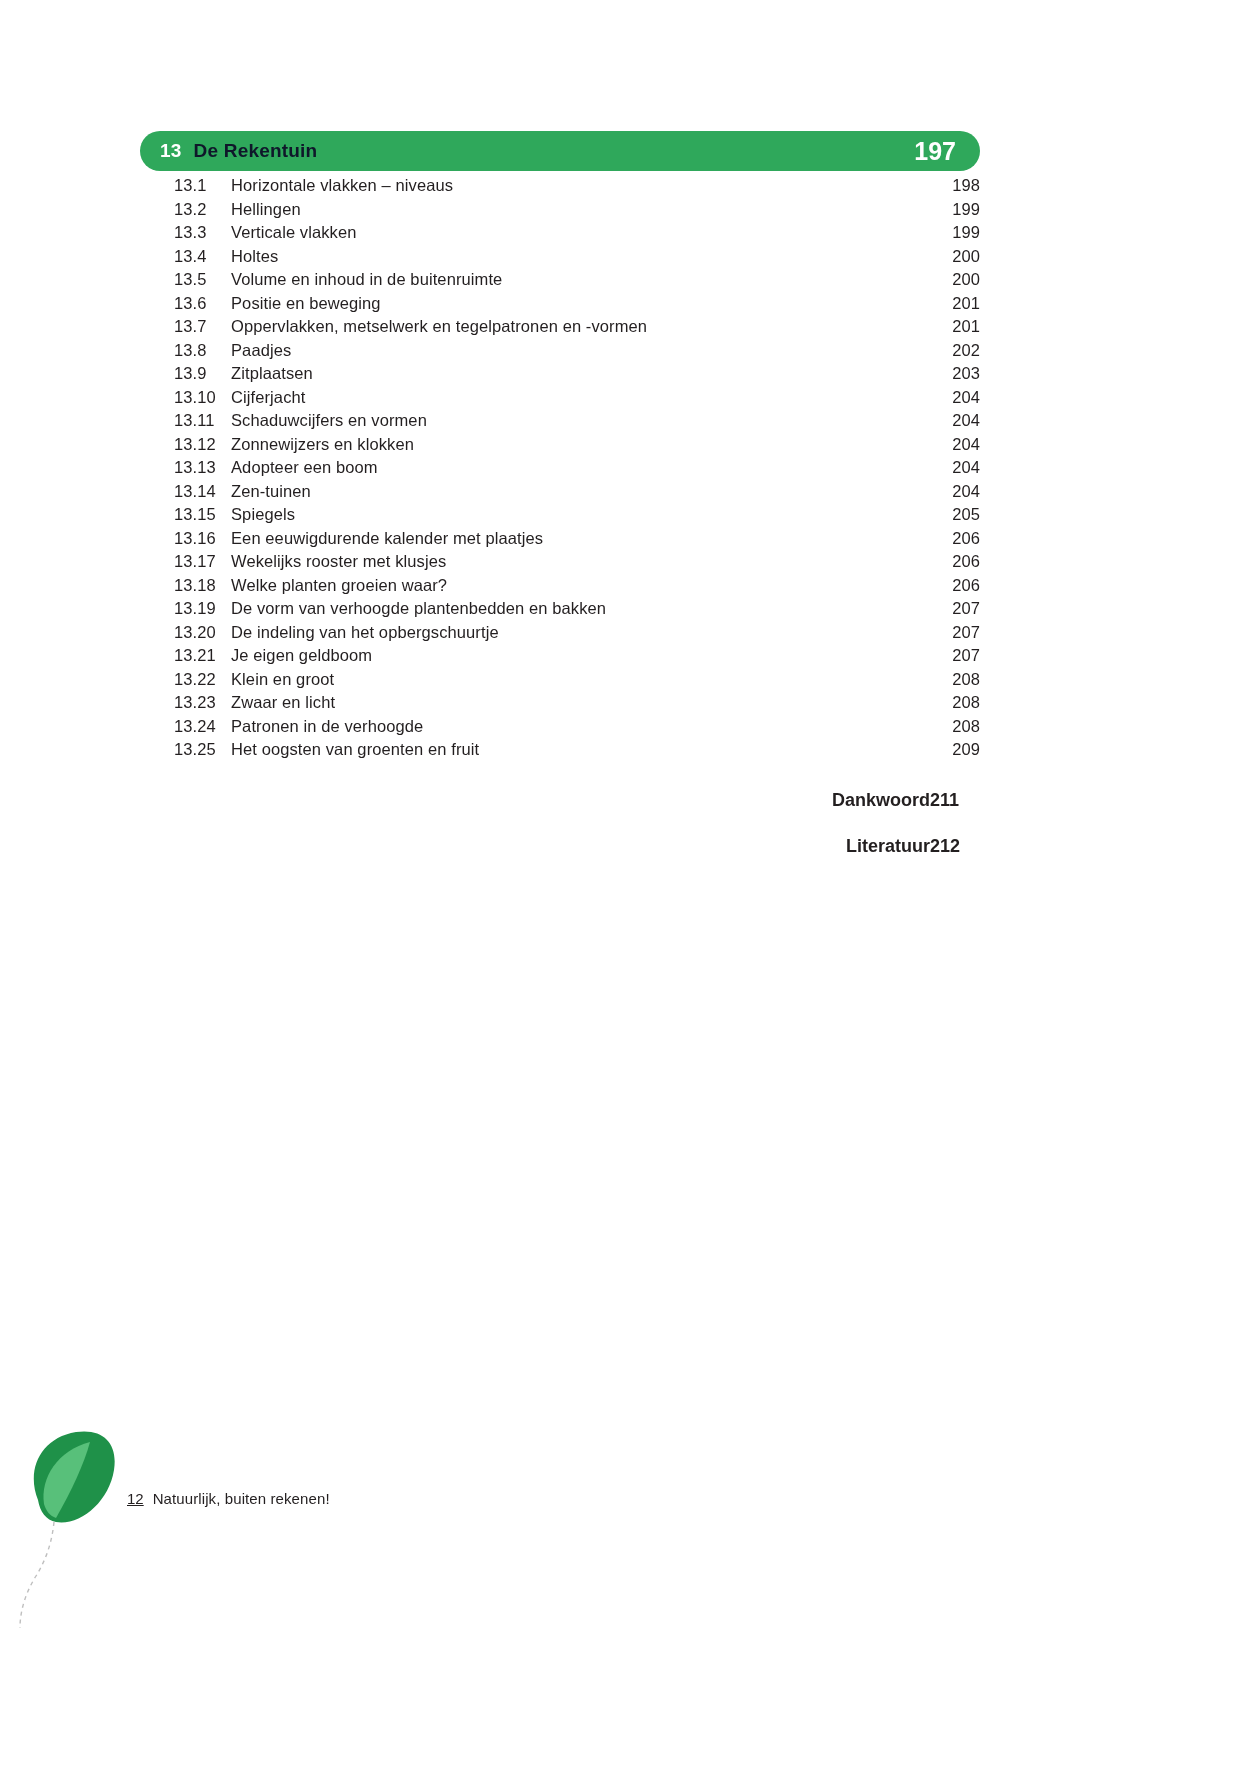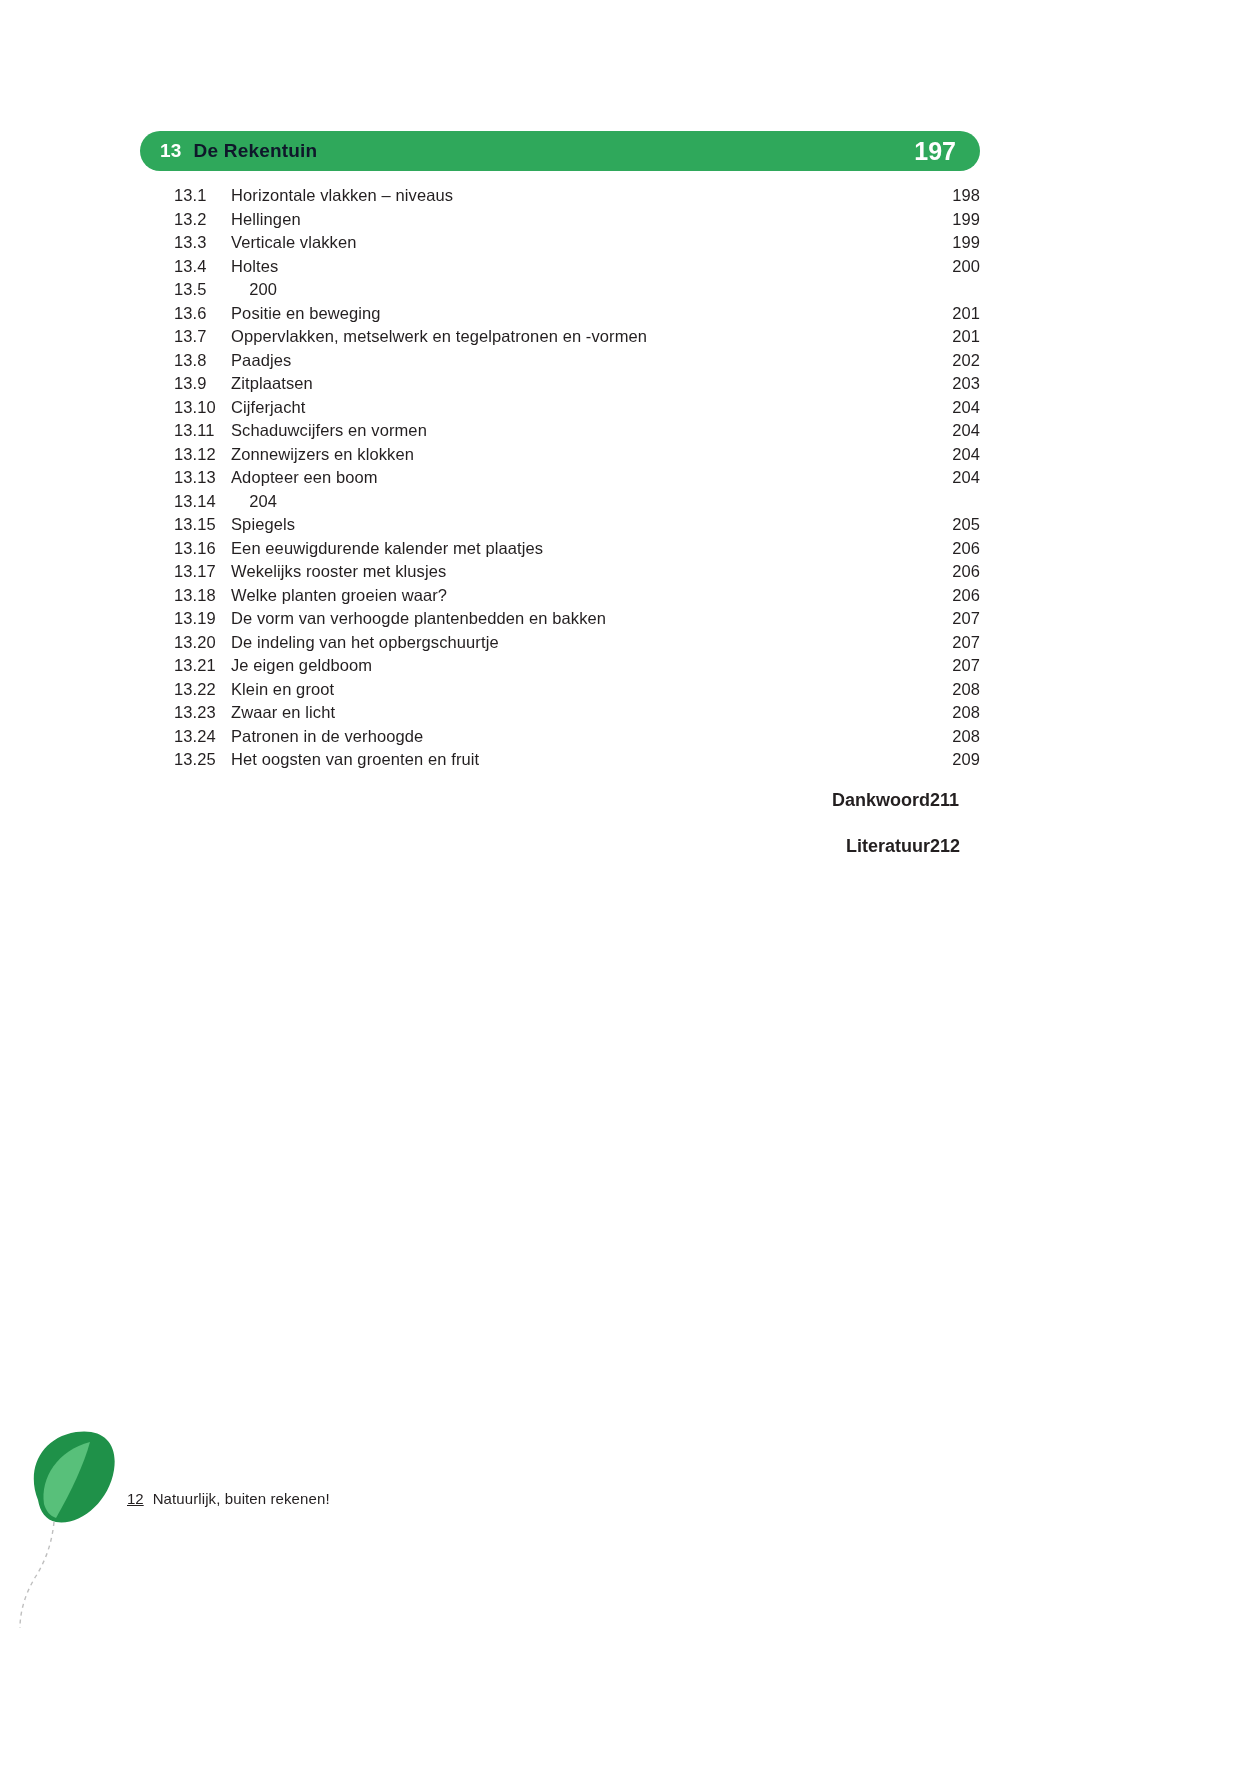--- a/index.html
+++ b/index.html
@@ -57,21 +57,21 @@
     font-size: 25px;
     font-weight: bold;
     color: #ffffff;
     text-align: right;
   }
 
   
   .toc-list {
     position: absolute;
     left: 140px;
-    top: 186px;
+    top: 176px;
     width: 840px;
   }
   .toc-row {
     display: flex;
     align-items: baseline;
     height: 23.5px;
     font-size: 16.5px;
     color: #231f20;
   }
   .toc-num {
@@ -158,20 +158,21 @@
         <span class="toc-label">Verticale vlakken</span>
         <span class="toc-page">199</span>
       </div>
       <div class="toc-row">
         <span class="toc-num">13.4</span>
         <span class="toc-label">Holtes</span>
         <span class="toc-page">200</span>
       </div>
       <div class="toc-row">
         <span class="toc-num">13.5</span>
+        <span class="toc-label">Volume en inhoud in de buitenruimte</span>
         <span class="toc-page">200</span>
       </div>
       <div class="toc-row">
         <span class="toc-num">13.6</span>
         <span class="toc-label">Positie en beweging</span>
         <span class="toc-page">201</span>
       </div>
       <div class="toc-row">
         <span class="toc-num">13.7</span>
         <span class="toc-label">Oppervlakken, metselwerk en tegelpatronen en -vormen</span>
@@ -202,20 +203,21 @@
         <span class="toc-label">Zonnewijzers en klokken</span>
         <span class="toc-page">204</span>
       </div>
       <div class="toc-row">
         <span class="toc-num">13.13</span>
         <span class="toc-label">Adopteer een boom</span>
         <span class="toc-page">204</span>
       </div>
       <div class="toc-row">
         <span class="toc-num">13.14</span>
+        <span class="toc-label">Zen-tuinen</span>
         <span class="toc-page">204</span>
       </div>
       <div class="toc-row">
         <span class="toc-num">13.15</span>
         <span class="toc-label">Spiegels</span>
         <span class="toc-page">205</span>
       </div>
       <div class="toc-row">
         <span class="toc-num">13.16</span>
         <span class="toc-label">Een eeuwigdurende kalender met plaatjes</span>

